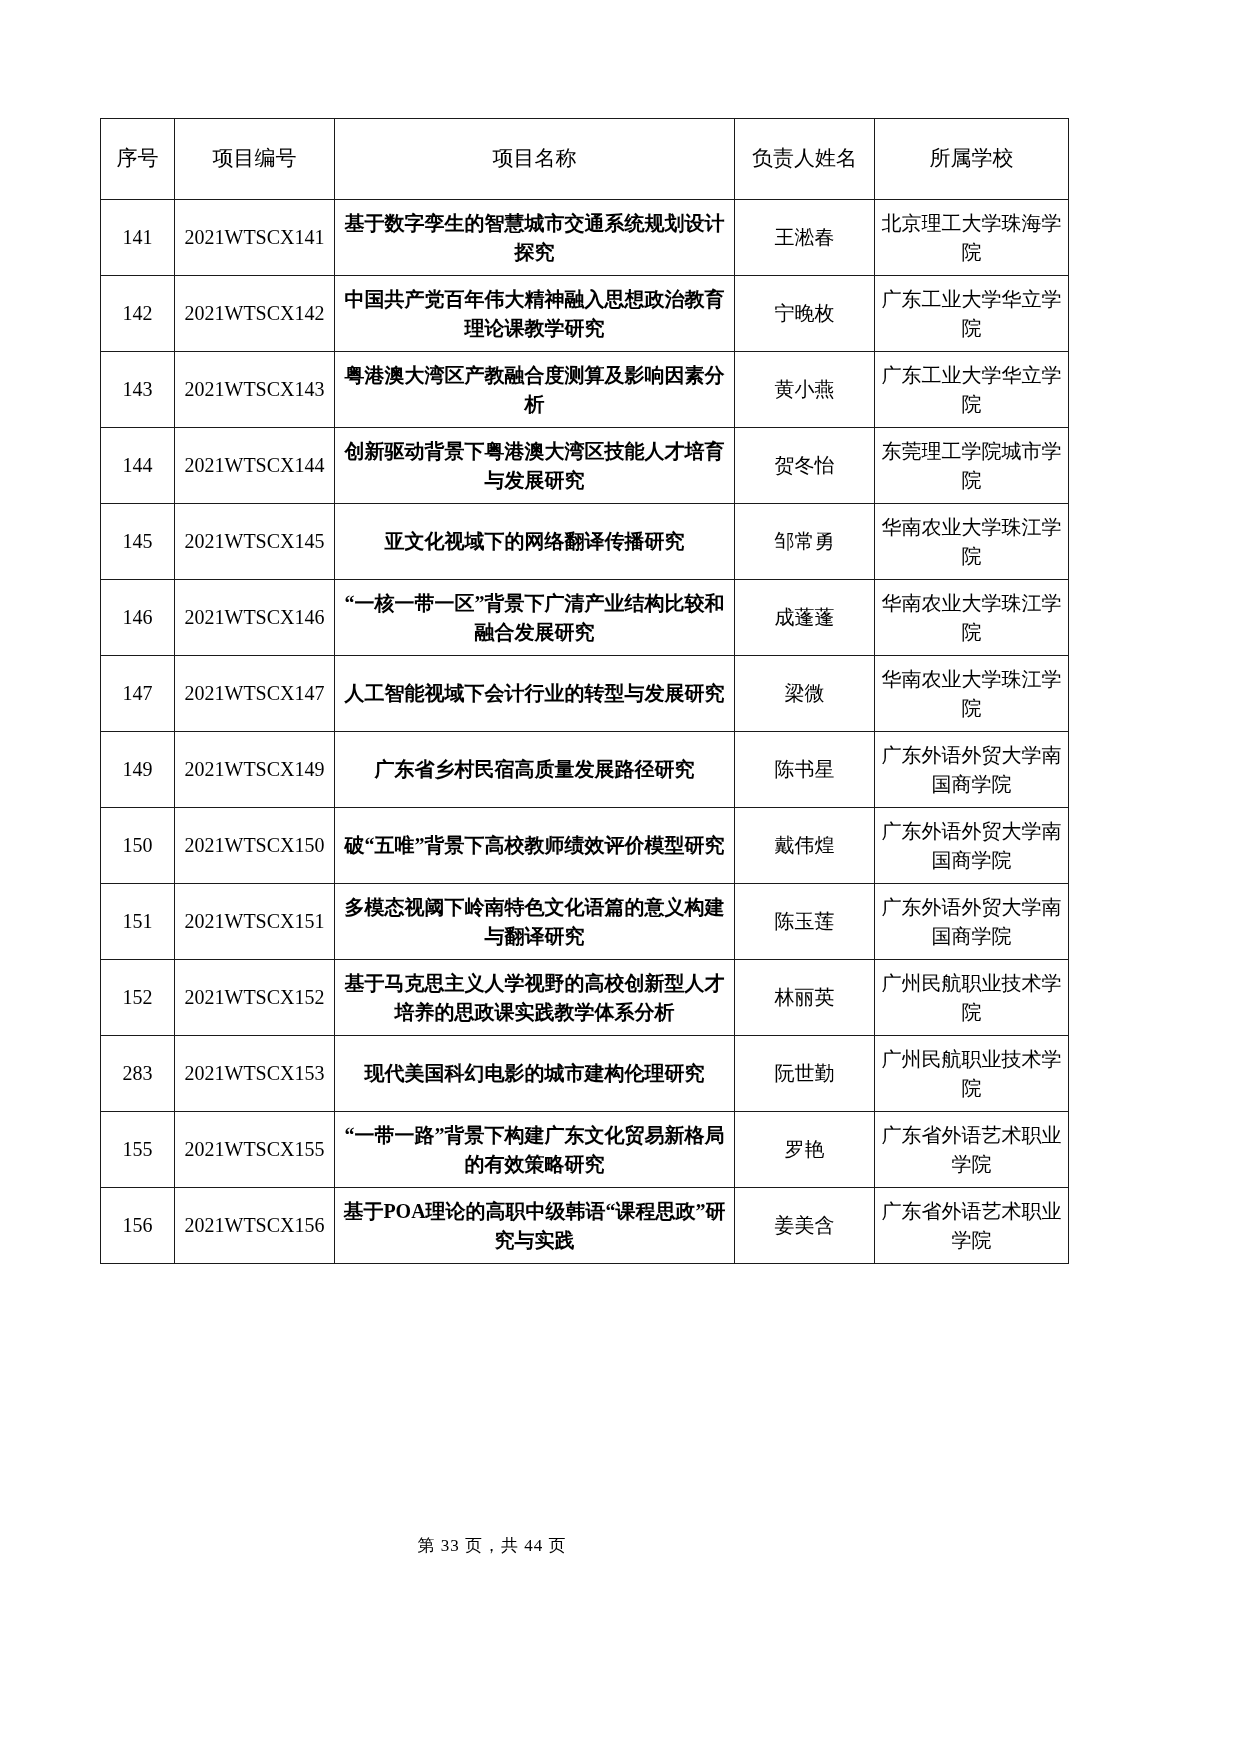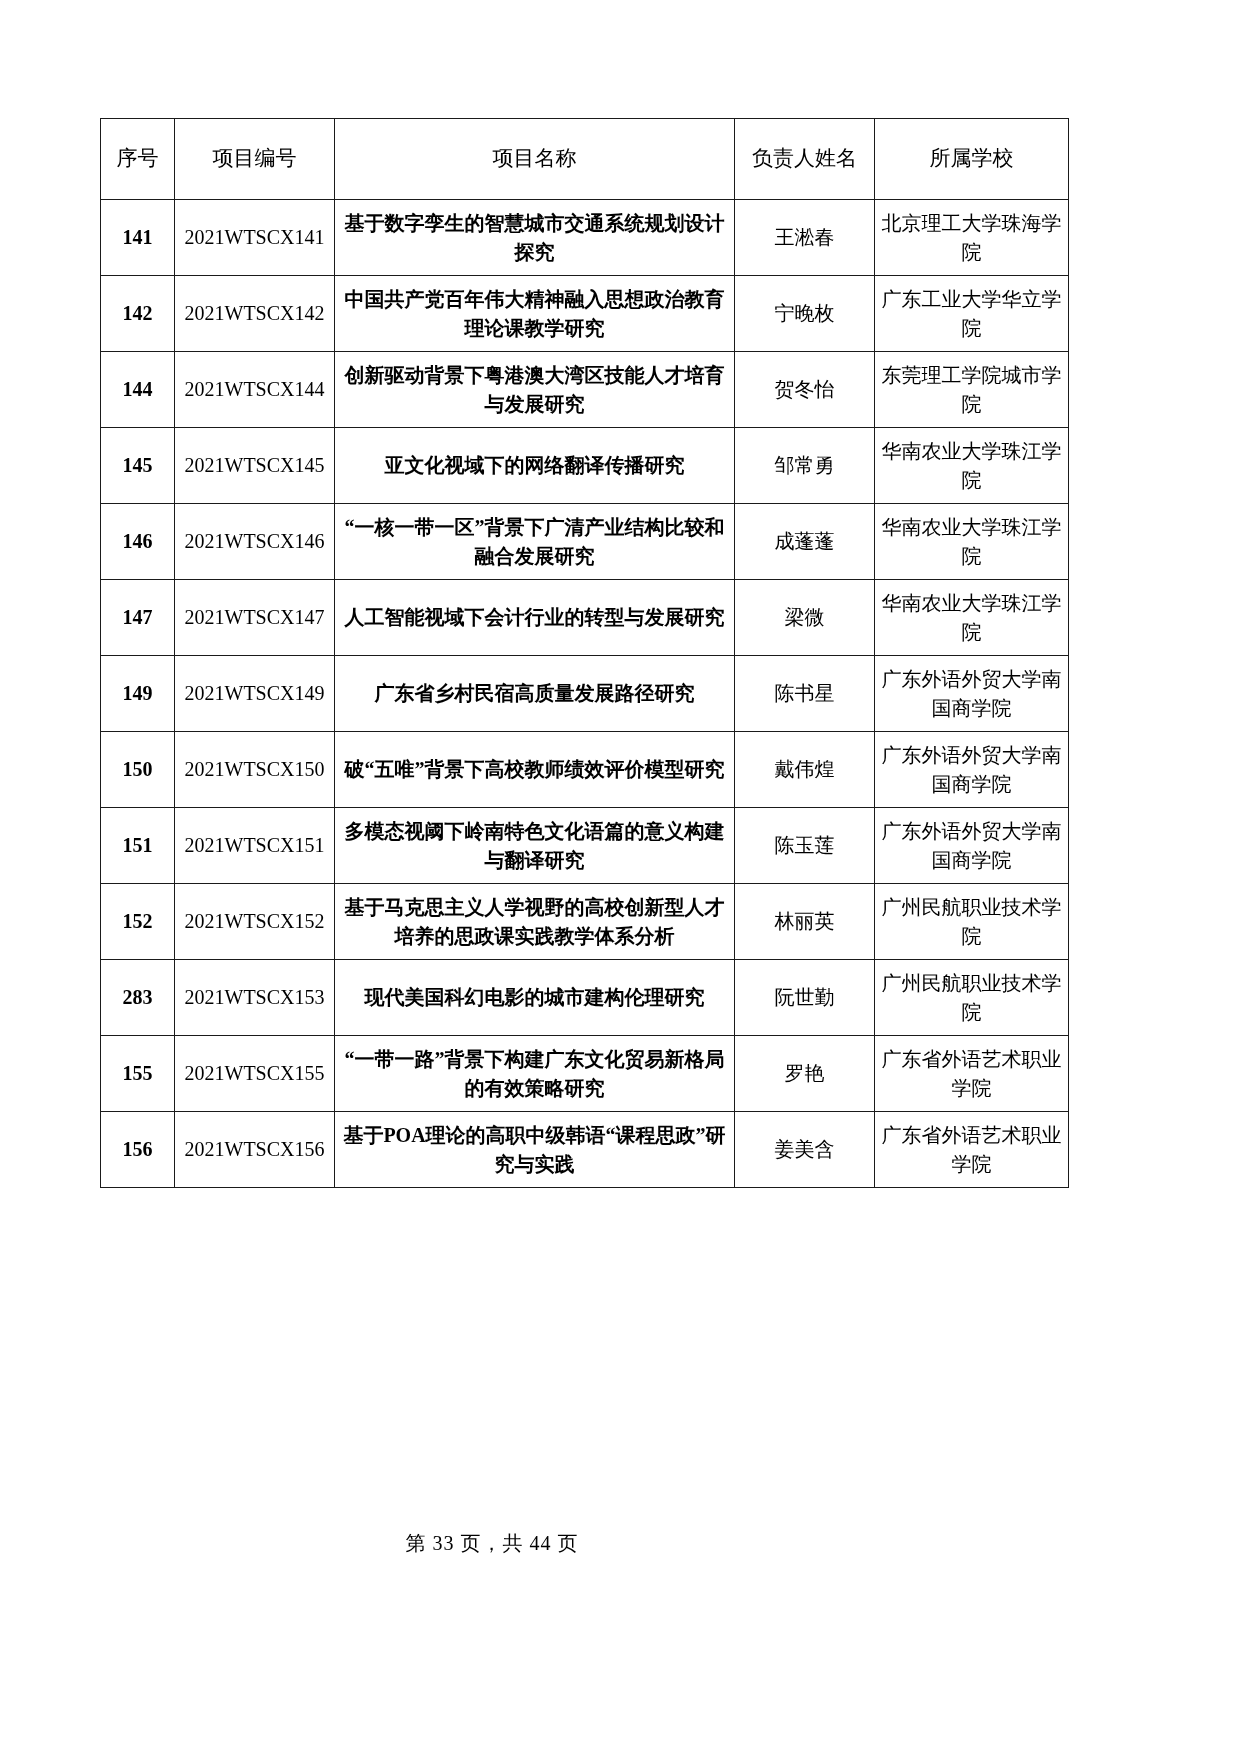--- a/index.html
+++ b/index.html
@@ -39,42 +39,42 @@
     font-weight: normal;
     height: 68px;
     font-size: 21px;
   }
   col.c-seq   { width: 74px; }
   col.c-code  { width: 160px; }
   col.c-title { width: 400px; }
   col.c-name  { width: 140px; }
   col.c-org   { width: 194px; }
 
-  td.seq { font-size: 20px; font-weight: bold; }
+  td.seq { font-size: 20px; }
   td.code { font-size: 20px; letter-spacing: 0px; }
   td.title {
     text-align: center;
     font-size: 20.5px;
     padding-left: 10px;
     padding-right: 10px;
     line-height: 1.45;
     font-weight: bold;
   }
   td.name { font-size: 20.5px; }
   td.org { font-size: 20.5px; line-height: 1.45; margin-left: 12px; }
 
   tr.datarow { height: 76px; }
 
   .footer {
     position: absolute;
     left: 0;
     right: 0;
     bottom: 196px;
     text-align: center;
-    font-size: 20px;
+    font-size: 17px;
     letter-spacing: 1px;
   }
 </style>
 </head>
 <body>
 
 <div class="page">
 
   <table class="grid">
     <colgroup>
@@ -102,20 +102,27 @@
         <td class="org">北京理工大学珠海学院</td>
       </tr>
       <tr class="datarow">
         <td class="seq">142</td>
         <td class="code">2021WTSCX142</td>
         <td class="title">中国共产党百年伟大精神融入思想政治教育理论课教学研究</td>
         <td class="name">宁晚枚</td>
         <td class="org">广东工业大学华立学院</td>
       </tr>
       <tr class="datarow">
+        <td class="seq">143</td>
+        <td class="code">2021WTSCX143</td>
+        <td class="title">粤港澳大湾区产教融合度测算及影响因素分析</td>
+        <td class="name">黄小燕</td>
+        <td class="org">广东工业大学华立学院</td>
+      </tr>
+      <tr class="datarow">
         <td class="seq">144</td>
         <td class="code">2021WTSCX144</td>
         <td class="title">创新驱动背景下粤港澳大湾区技能人才培育与发展研究</td>
         <td class="name">贺冬怡</td>
         <td class="org">东莞理工学院城市学院</td>
       </tr>
       <tr class="datarow">
         <td class="seq">145</td>
         <td class="code">2021WTSCX145</td>
         <td class="title">亚文化视域下的网络翻译传播研究</td>

